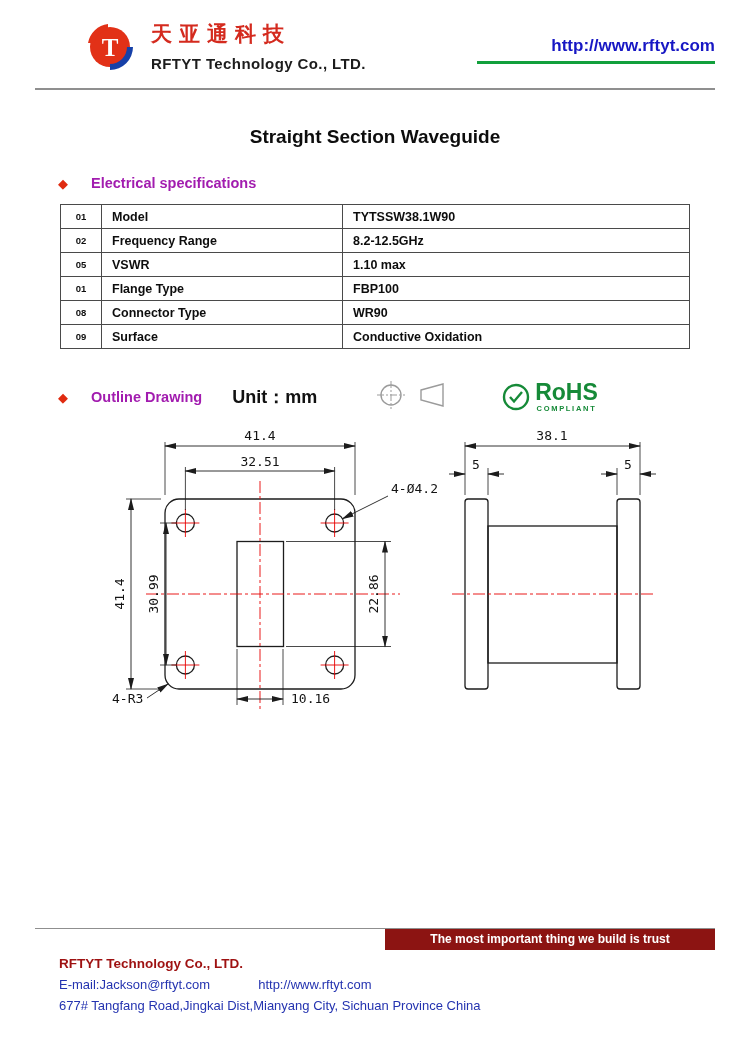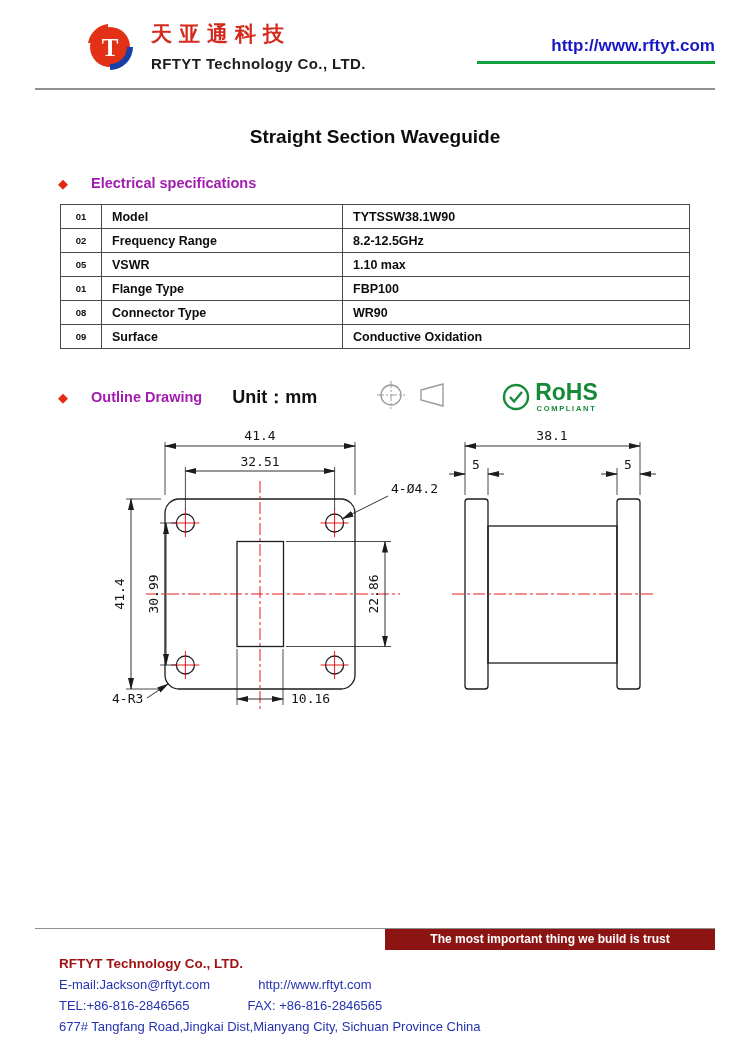--- a/index.html
+++ b/index.html
@@ -240,20 +240,17 @@
 
   <div class="footer">
     <div class="slogan-row">
       <div class="slogan-bar">The most important thing we build is trust</div>
     </div>
     <div class="footer-info">
       <div class="f-company">RFTYT Technology Co., LTD.</div>
       <div class="f-line">
         <a href="#">E-mail:Jackson@rftyt.com</a><span class="gap-lg"></span><a href="#">http://www.rftyt.com</a>
       </div>
-      <div class="f-line">
-        <span>TEL:+86-816-2846565</span><span class="gap-md"></span><span>FAX: +86-816-2846565</span>
-      </div>
       <div class="f-line">677# Tangfang Road,Jingkai Dist,Mianyang City, Sichuan Province China</div>
     </div>
   </div>
 
 </div>
 
 </body></html>

